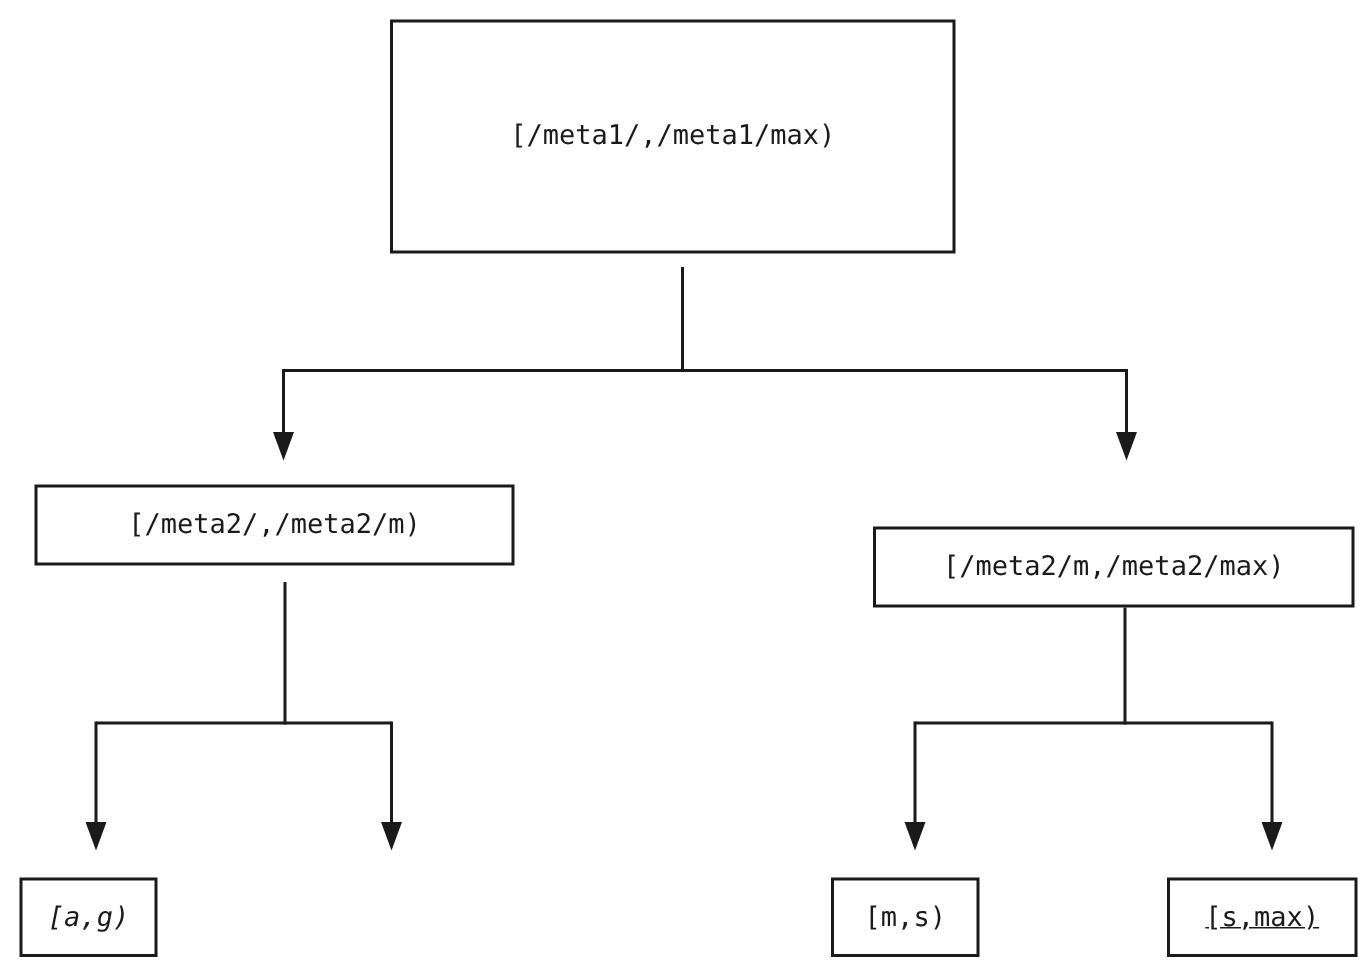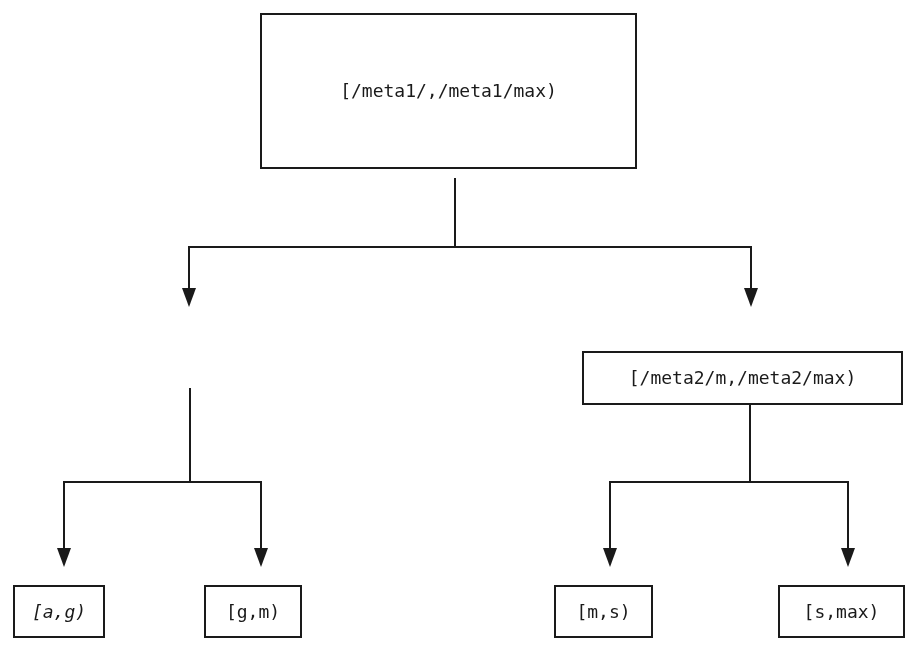--- a/index.html
+++ b/index.html
@@ -75,34 +75,34 @@
     <line x1="610" y1="481" x2="610" y2="549"></line>
     <polygon points="603,548 617,548 610,567"></polygon>
     <line x1="848" y1="481" x2="848" y2="549"></line>
     <polygon points="841,548 855,548 848,567"></polygon>
   </svg>
 
   <div class="node" style="left:260px; top:13px; width:377px; height:156px;">
     <span>[/meta1/,/meta1/max)</span>
   </div>
 
+  <div class="node" style="left:23px; top:323px; width:320px; height:54px;">
+    <span>[/meta2/,/meta2/m)</span>
+  </div>
 
   <div class="node" style="left:582px; top:323px; width:321px; height:54px;margin-top:28px;">
     <span>[/meta2/m,/meta2/max)</span>
   </div>
 
   <div class="node" style="left:13px; top:585px; width:92px; height:53px;font-style:italic;">
     <span>[a,g)</span>
   </div>
 
-  <div class="node" style="left:204px; top:585px; width:98px; height:53px;">
-    <span>[g,m)</span>
-  </div>
 
   <div class="node" style="left:554px; top:585px; width:99px; height:53px;">
     <span>[m,s)</span>
   </div>
 
-  <div class="node" style="left:778px; top:585px; width:127px; height:53px;">
+  <div class="node" style="left:778px; top:585px; width:127px; height:53px;text-decoration:underline;">
     <span>[s,max)</span>
   </div>
 
 </div>
 
 </body></html>

